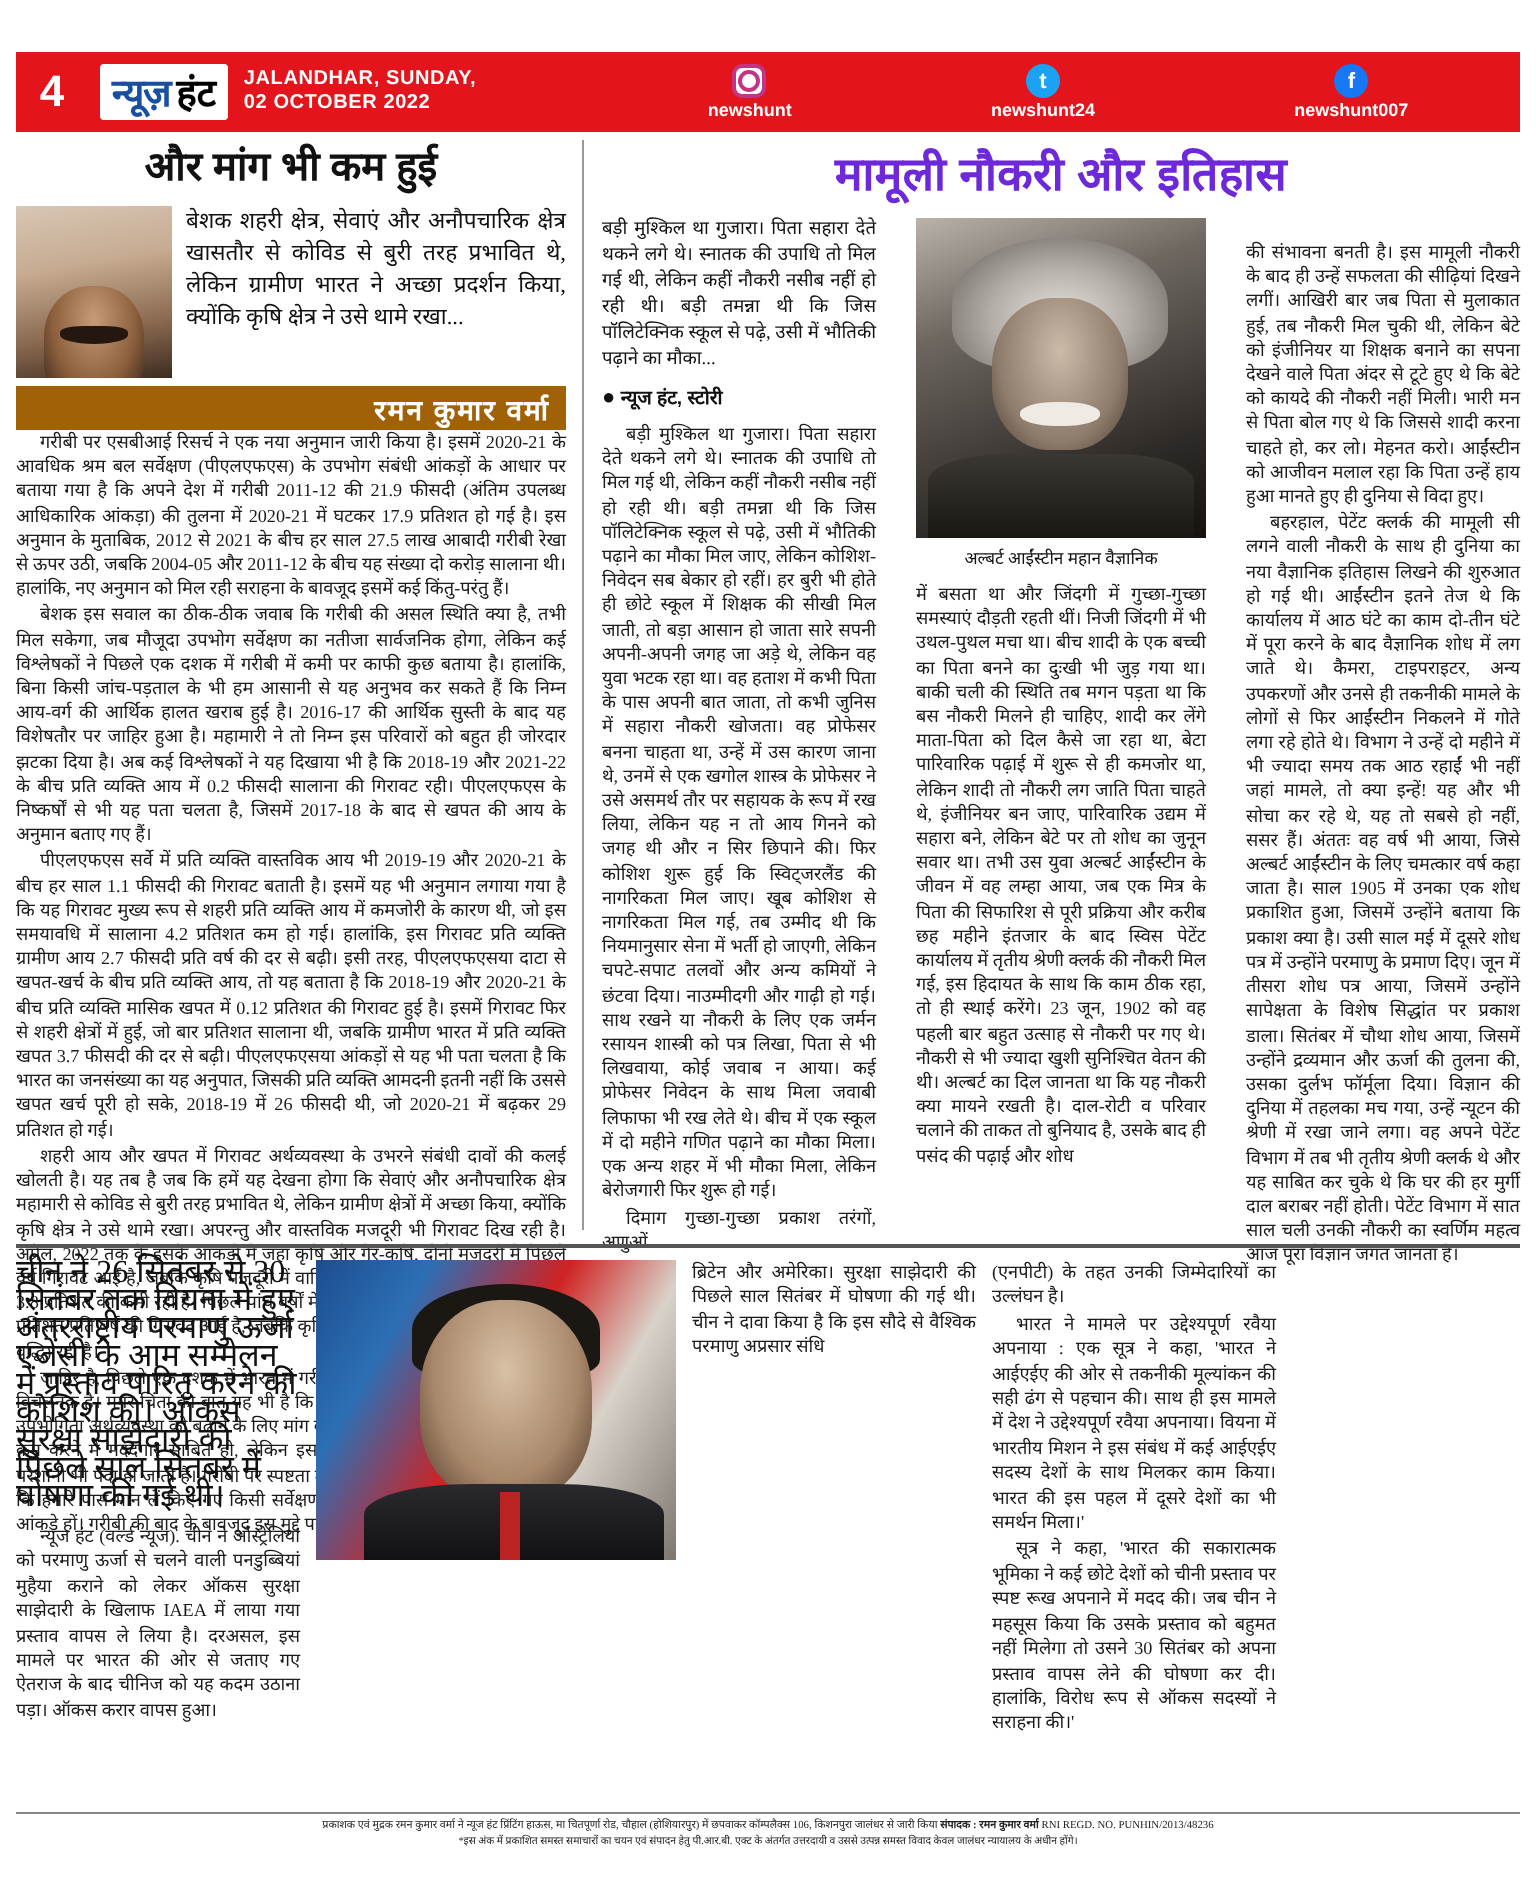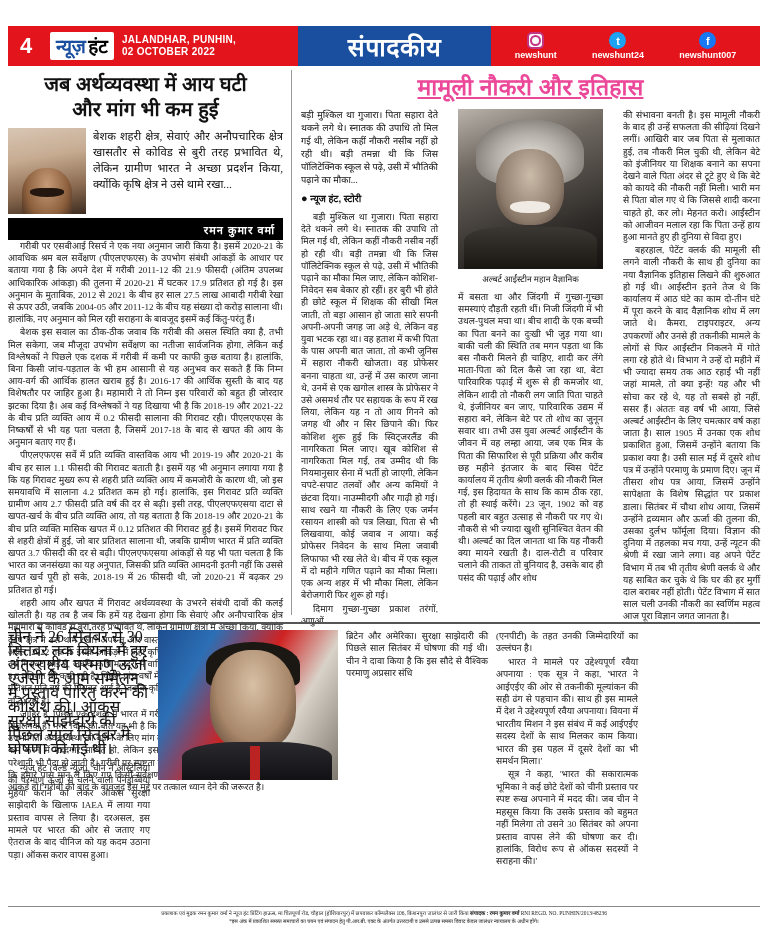--- a/index.html
+++ b/index.html
@@ -79,39 +79,39 @@
     border-radius:45% 45% 30% 30%;
   }
   .lead-photo::after{
     content:""; position:absolute; left:22px; top:60px; width:34px; height:9px;
     background:#24170f; border-radius:40% 40% 60% 60%;
   }
   .lead-kicker {
     font-size:11.3px; line-height:16px; text-align:justify; color:#111;
   }
   .byline-bar {
-    background:#000000; color:#fff; margin-top:4px; height:22px;
+    background:#a16207; color:#fff; margin-top:4px; height:22px;
     display:flex; align-items:center; justify-content:flex-end; padding-right:8px;
-    font-family:"Liberation Sans",sans-serif; font-weight:bold; font-size:11px; letter-spacing:1px;text-align:center;
+    font-family:"Liberation Sans",sans-serif; font-weight:bold; font-size:14px; letter-spacing:1px;text-align:center;
   }
   .byline-sub { text-align:right; font-size:9px; color:#333; padding:2px 8px 4px 0; }
 
   .body-col { font-size:9.1px; line-height:12.2px; text-align:justify; color:#1a1a1a; }
   .body-col p { text-indent: 12px; margin-bottom:1px; }
   .body-col p.noind { text-indent:0; }
 
   
   .center-head {
     font-family:"Liberation Sans",sans-serif; font-weight:bold; font-size:23px;
-    text-align:center; color:#ec4899; padding-bottom:7px; letter-spacing:0.2px;text-decoration:underline;
+    text-align:center; color:#6d28d9; padding-bottom:7px; letter-spacing:0.2px;
   }
   .center-grid { display:flex; gap:20px; }
   .cc { width:145px; }
   .cc-mid { width:145px; }
-  .cc-right { width:145px; }
+  .cc-right { width:145px;margin-top:11px; }
   .intro-txt { font-size:9.3px; line-height:13px; text-align:justify; color:#111; }
   .bullet-line { font-size:9.6px; font-weight:bold; margin:5px 0 6px 0; color:#111;
                  font-family:"Liberation Sans",sans-serif;}
   .bullet-line .dot { font-size:11px; }
   .einstein-photo {
     width:145px; height:160px; margin-bottom:2px;
     background:linear-gradient(160deg,#b9b3ac 0%,#6d6760 30%,#2e2a27 75%,#14110f 100%);
     position:relative; overflow:hidden;
   }
   .einstein-photo .hair{
@@ -183,46 +183,44 @@
 <div class="page">
 
   <div class="masthead">
     <div class="mh-pageno">4</div>
     <div class="mh-redzone">
       <div class="mh-logo">
         <span class="mh-logo-a">न्यूज़</span>
         <span class="mh-logo-b">हंट</span>
       </div>
       <div class="mh-place">
-        <div>JALANDHAR, PUNHIN,</div>
+        <div>JALANDHAR, SUNDAY,</div>
         <div>02 OCTOBER 2022</div>
       </div>
     </div>
-    <div class="mh-blue">संपादकीय</div>
     <div class="mh-social">
       <div class="soc">
         <span class="soc-ic soc-ig"></span>
         <span class="soc-lbl">newshunt</span>
       </div>
       <div class="soc">
         <span class="soc-ic soc-tw">t</span>
         <span class="soc-lbl">newshunt24</span>
       </div>
       <div class="soc">
         <span class="soc-ic soc-fb">f</span>
         <span class="soc-lbl">newshunt007</span>
       </div>
     </div>
   </div>
 
   <div class="top-area">
 
     <div class="col-left">
       <div class="lead-head">
-        <div>जब अर्थव्यवस्था में आय घटी</div>
         <div>और मांग भी कम हुई</div>
       </div>
       <div class="lead-flex">
         <div class="lead-photo"></div>
         <div class="lead-kicker">बेशक शहरी क्षेत्र, सेवाएं और अनौपचारिक क्षेत्र खासतौर से कोविड से बुरी तरह प्रभावित थे, लेकिन ग्रामीण भारत ने अच्छा प्रदर्शन किया, क्योंकि कृषि क्षेत्र ने उसे थामे रखा...</div>
       </div>
       <div class="byline-bar">रमन कुमार वर्मा</div>
       <div class="body-col">
         <p>गरीबी पर एसबीआई रिसर्च ने एक नया अनुमान जारी किया है। इसमें 2020-21 के आवधिक श्रम बल सर्वेक्षण (पीएलएफएस) के उपभोग संबंधी आंकड़ों के आधार पर बताया गया है कि अपने देश में गरीबी 2011-12 की 21.9 फीसदी (अंतिम उपलब्ध आधिकारिक आंकड़ा) की तुलना में 2020-21 में घटकर 17.9 प्रतिशत हो गई है। इस अनुमान के मुताबिक, 2012 से 2021 के बीच हर साल 27.5 लाख आबादी गरीबी रेखा से ऊपर उठी, जबकि 2004-05 और 2011-12 के बीच यह संख्या दो करोड़ सालाना थी। हालांकि, नए अनुमान को मिल रही सराहना के बावजूद इसमें कई किंतु-परंतु हैं।</p>
         <p>बेशक इस सवाल का ठीक-ठीक जवाब कि गरीबी की असल स्थिति क्या है, तभी मिल सकेगा, जब मौजूदा उपभोग सर्वेक्षण का नतीजा सार्वजनिक होगा, लेकिन कई विश्लेषकों ने पिछले एक दशक में गरीबी में कमी पर काफी कुछ बताया है। हालांकि, बिना किसी जांच-पड़ताल के भी हम आसानी से यह अनुभव कर सकते हैं कि निम्न आय-वर्ग की आर्थिक हालत खराब हुई है। 2016-17 की आर्थिक सुस्ती के बाद यह विशेषतौर पर जाहिर हुआ है। महामारी ने तो निम्न इस परिवारों को बहुत ही जोरदार झटका दिया है। अब कई विश्लेषकों ने यह दिखाया भी है कि 2018-19 और 2021-22 के बीच प्रति व्यक्ति आय में 0.2 फीसदी सालाना की गिरावट रही। पीएलएफएस के निष्कर्षों से भी यह पता चलता है, जिसमें 2017-18 के बाद से खपत की आय के अनुमान बताए गए हैं।</p>

